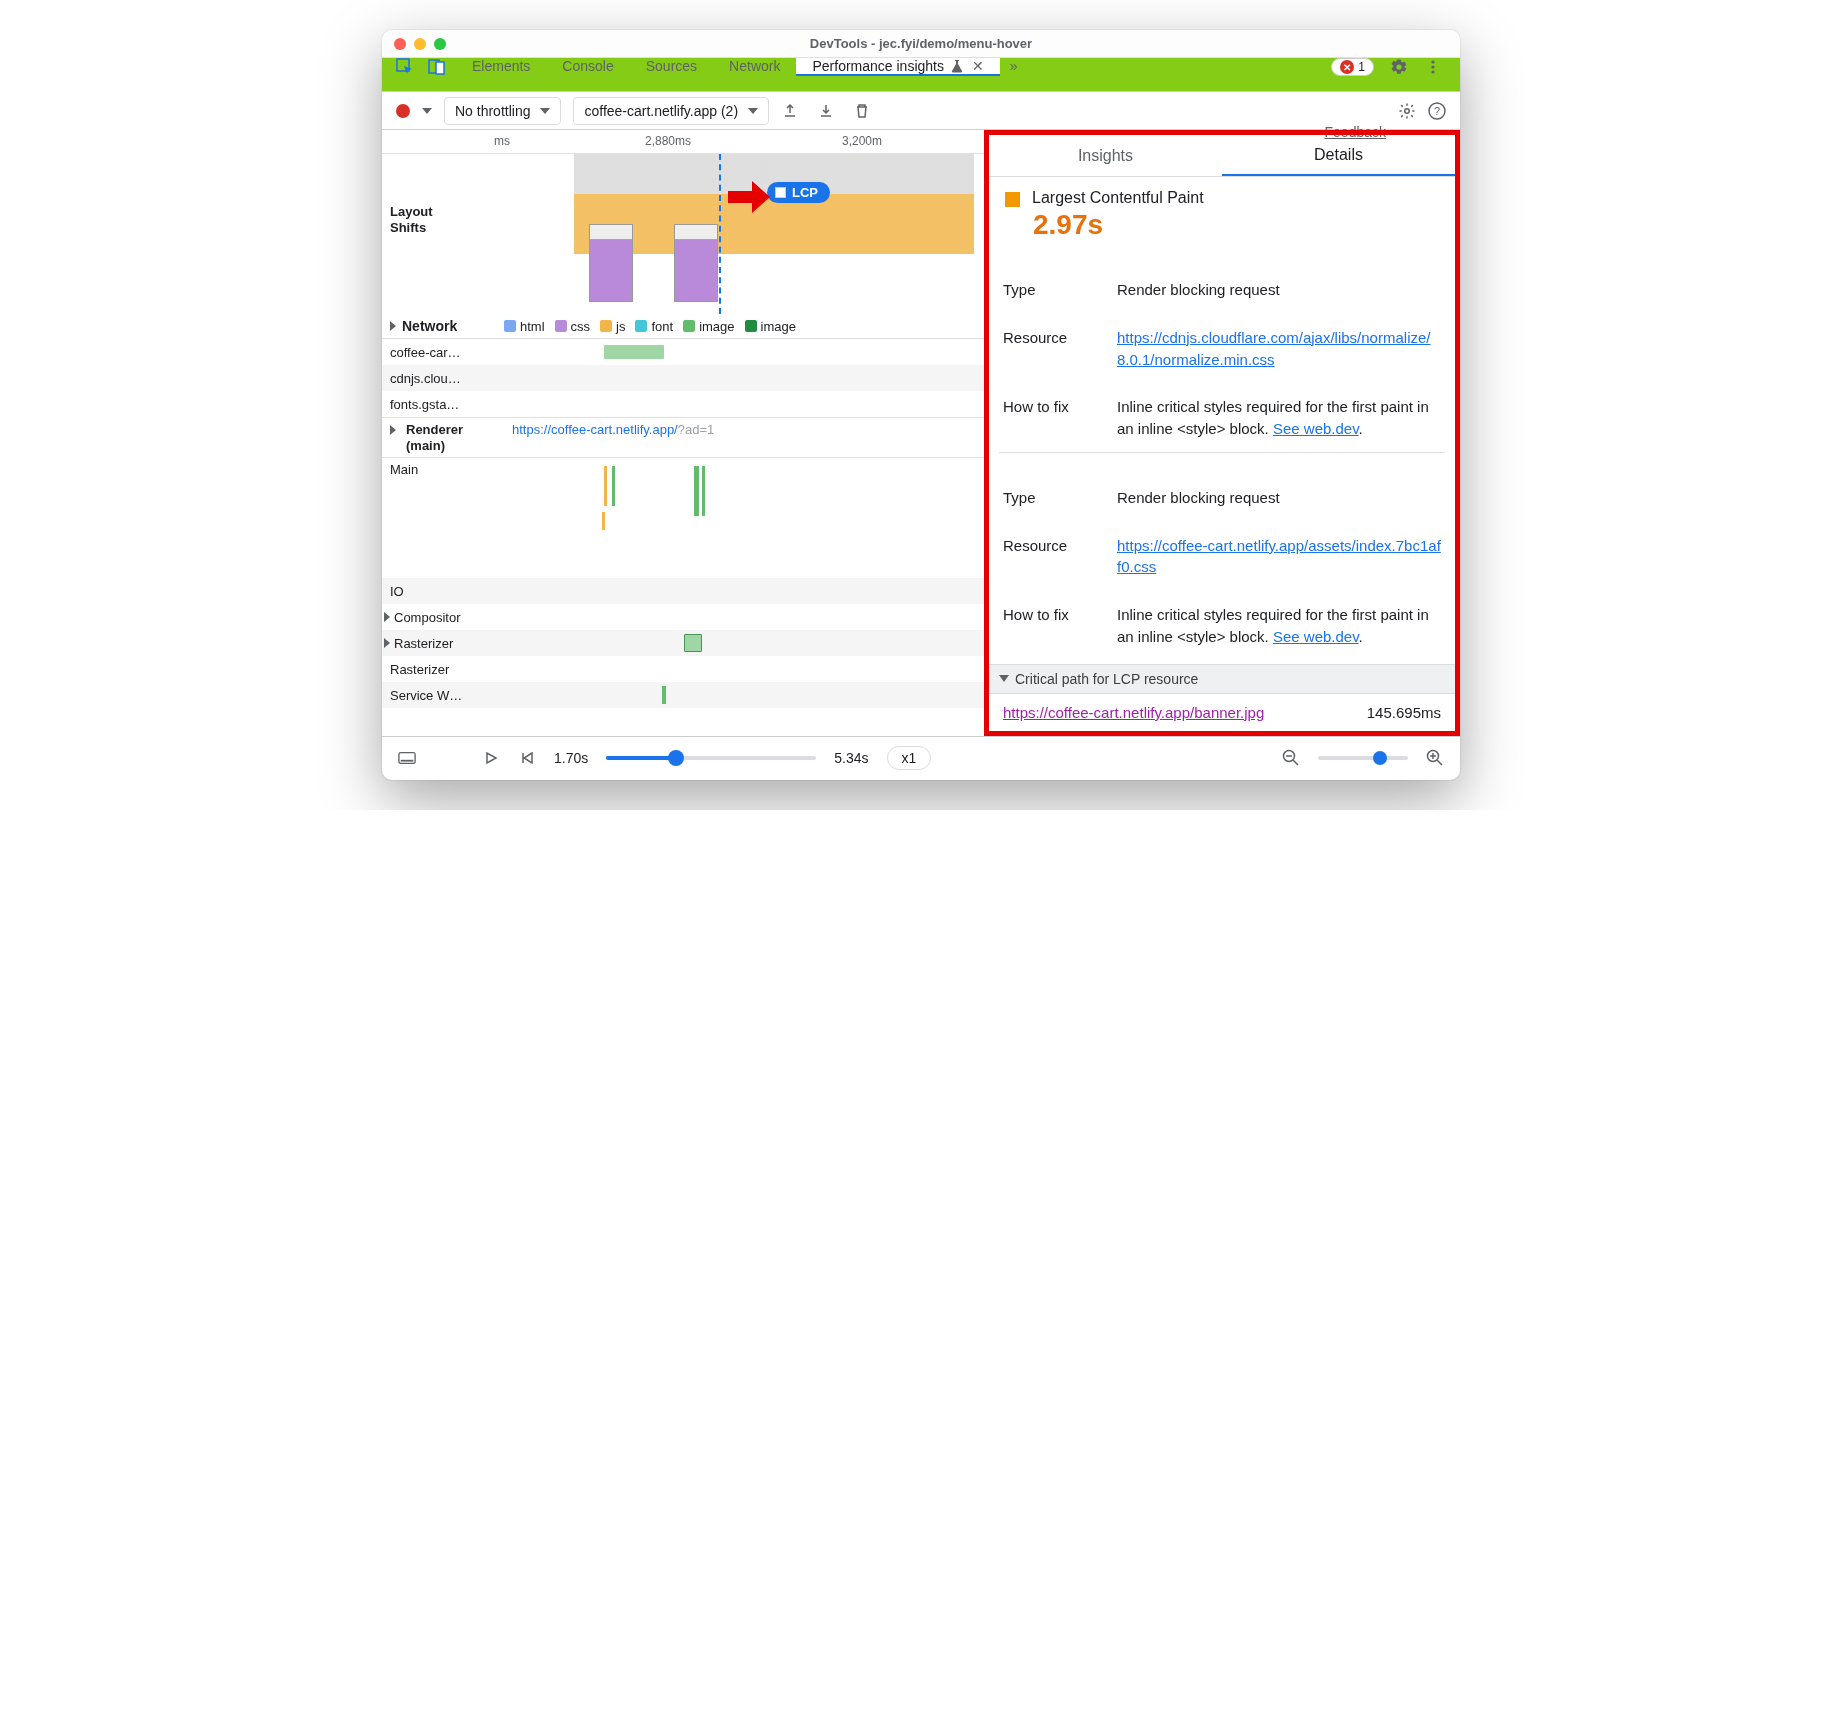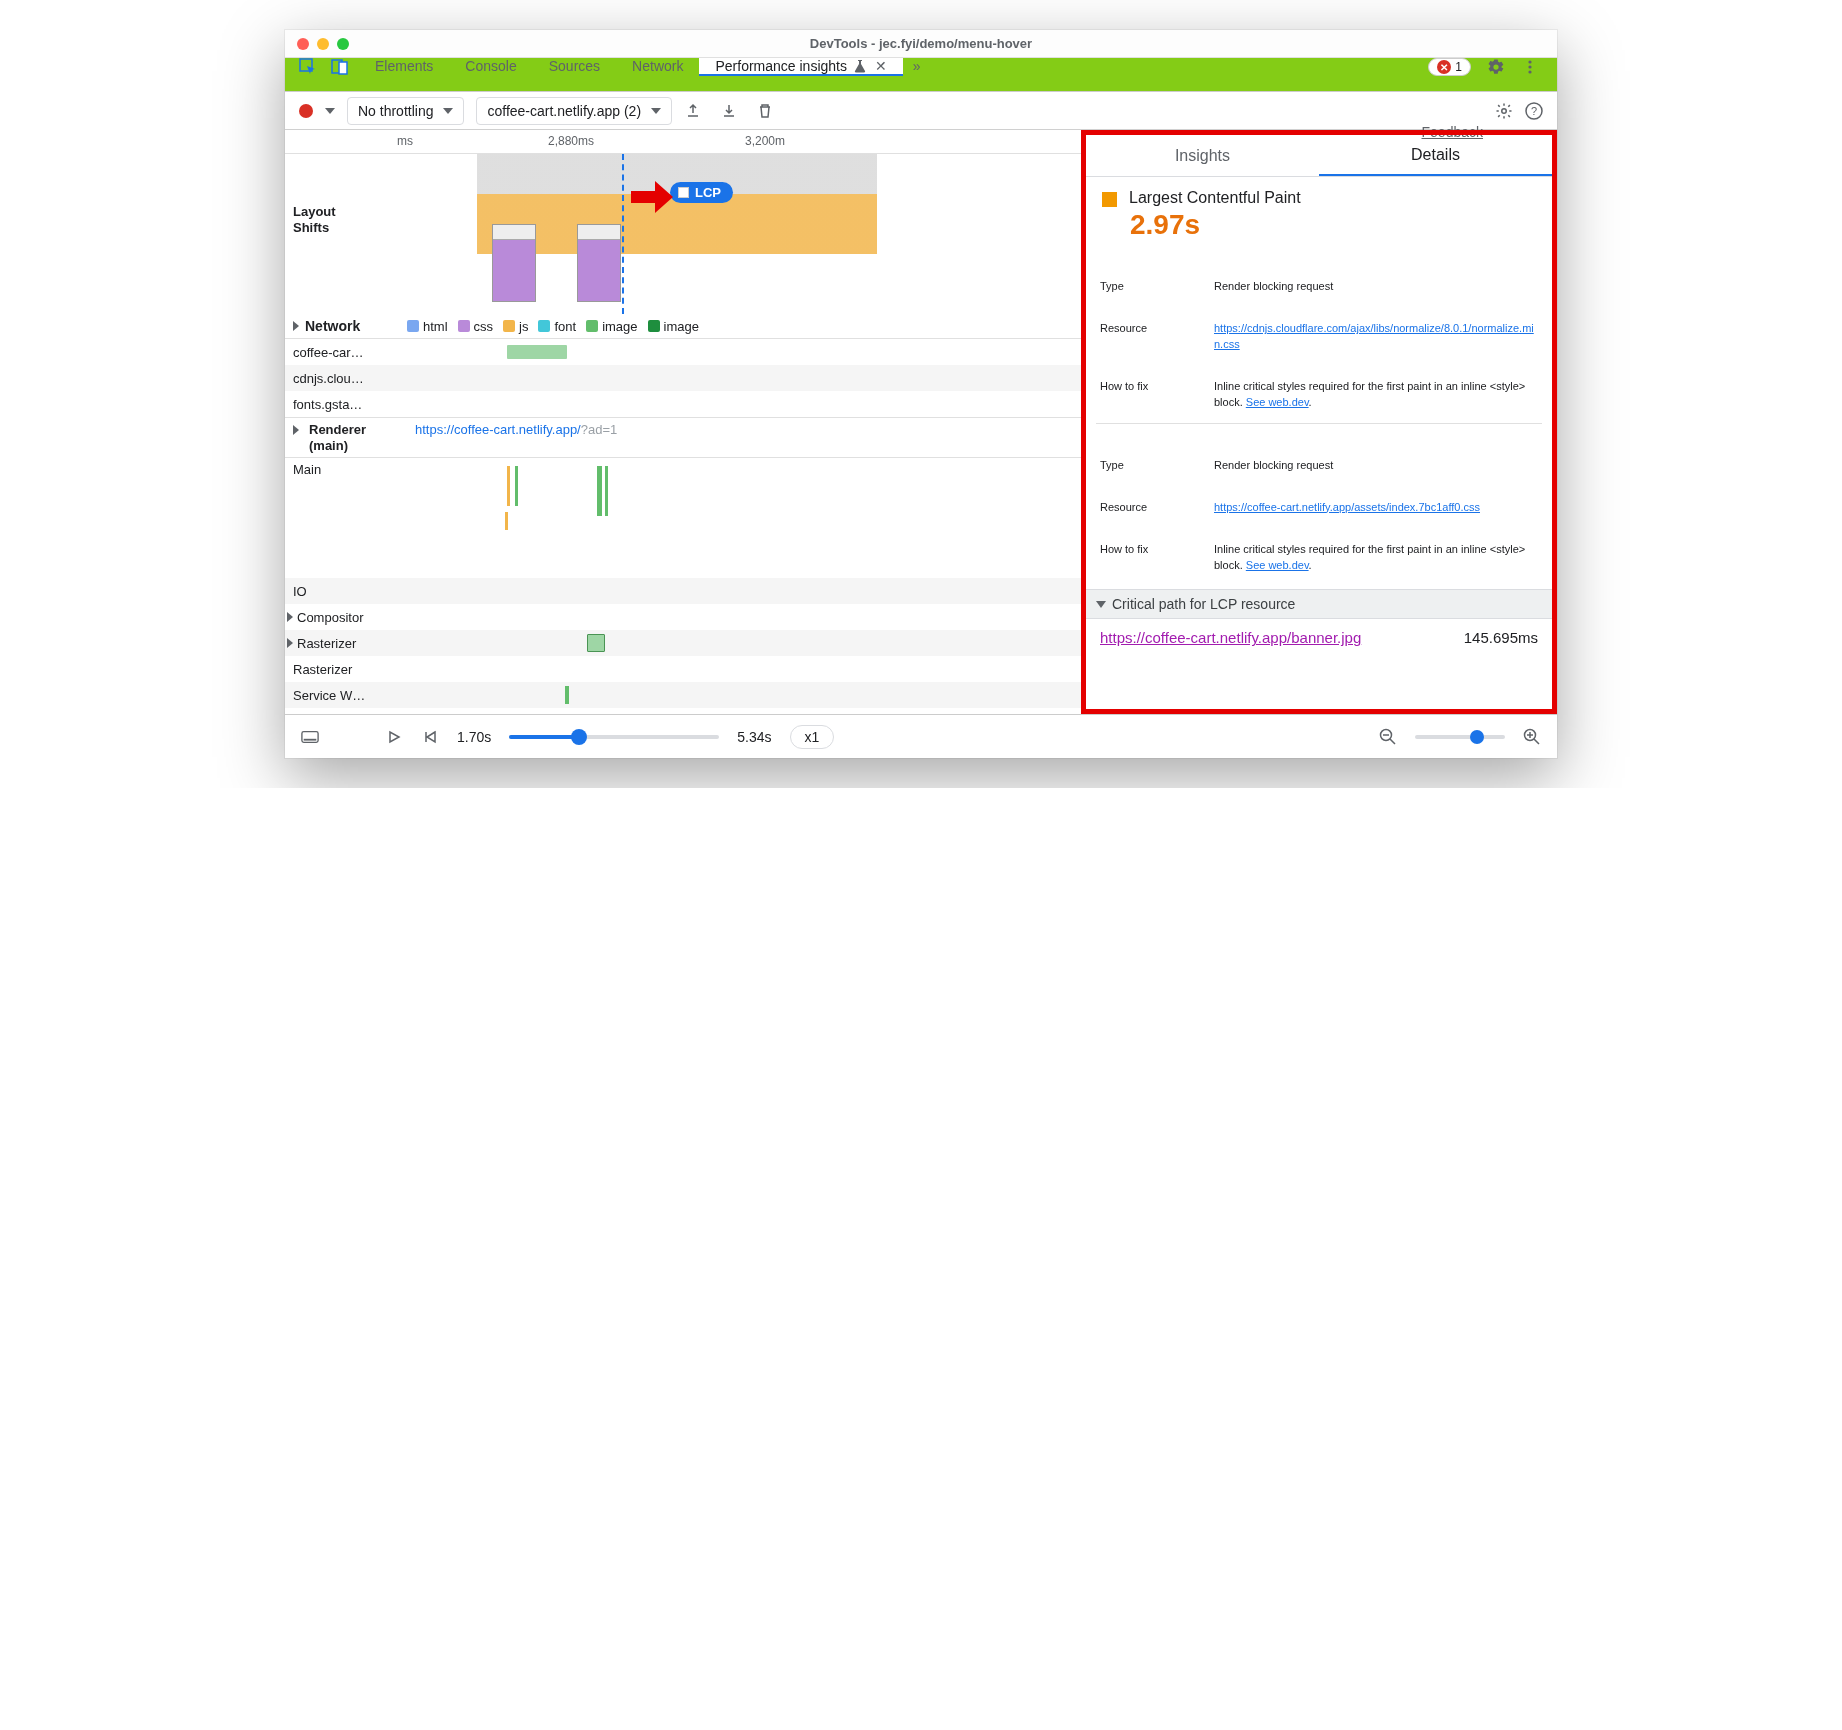--- a/index.html
+++ b/index.html
@@ -1,17 +1,17 @@
 <!DOCTYPE html>
 <html><head>
 <meta charset="utf-8">
 <style>
 * { box-sizing: border-box; margin: 0; padding: 0; }
 body { font-family: -apple-system, BlinkMacSystemFont, "Segoe UI", Helvetica, Arial, sans-serif; background: #fff; font-size: 13px; color: #202124; }
-.window { width: 1272px; margin: 30px auto; background: #fff; border-radius: 0; box-shadow: 0 20px 60px rgba(0,0,0,0.35), 0 0 0 1px rgba(0,0,0,0.05); overflow: hidden; }
+.window { width: 1078px; margin: 30px auto; background: #fff; border-radius: 10px; box-shadow: 0 20px 60px rgba(0,0,0,0.35), 0 0 0 1px rgba(0,0,0,0.05); overflow: hidden; }
 .titlebar { height: 28px; display: flex; align-items: center; padding: 0 12px; background: #fdfdfd; border-bottom: 1px solid #e0e0e0; position: relative; }
 .traffic { display: flex; gap: 8px; }
 .dot { width: 12px; height: 12px; border-radius: 50%; }
 .dot.red { background: #ff5f57; } .dot.yellow { background: #febc2e; } .dot.green { background: #28c840; }
 .wintitle { position: absolute; left: 0; right: 0; text-align: center; font-size: 13px; color: #5f6368; font-weight: 600; }
 
 .tabbar { height: 34px; display: flex; align-items: flex-start; border-bottom: 1px solid #ccc; background: #84cc16; padding: 0 10px; }
 .tabbar .leadicons { display:flex; align-items:center; gap:14px; padding:0 10px 0 4px; }
 .tabbar .tab { display:flex; align-items:center; padding:0 16px; font-size:14px; color:#5f6368; cursor:pointer; }
 .tabbar .tab.active { border-bottom: 2px solid #1a73e8; color:#202124; background:#fff; font-weight:400; }
@@ -78,21 +78,21 @@
 .rtabs .rt.active { color:#202124; border-bottom:2px solid #1a73e8; font-weight:500; }
 
 .lcphead { padding:12px 16px 6px; }
 .lcphead .row1 { display:flex; align-items:flex-end; gap:12px; font-size:16px; }
 .lcphead .osw { width:15px; height:15px; background:#f29900; }
 .lcpval { font-size:28px; font-weight:700; color:#e8710a; padding:2px 0 8px 28px; }
 
 .sechdr { background:#eef0f1; padding:6px 10px; font-size:14px; color:#3c4043; display:flex; align-items:center; gap:6px; border-top:1px solid #dadce0; border-bottom:1px solid #dadce0; }
 .sechdr .dtri { width:0;height:0;border-left:5px solid transparent;border-right:5px solid transparent;border-top:7px solid #5f6368; }
 
-.kv { display:flex; padding:24px 14px 2px; font-size:11px; line-height:1.45; gap:8px; }
+.kv { display:flex; padding:24px 14px 2px; font-size:15px; line-height:1.45; gap:8px; }
 .kv .k { width:106px; color:#202124; }
 .kv .v { flex:1; }
 .kv a { color:#1a73e8; text-decoration:underline; word-break:break-all; }
 .divline { border-top:1px solid #e0e0e0; margin:10px 10px; }
 
 .pathrow { display:flex; justify-content:space-between; padding:10px 14px; font-size:15px; }
 .pathrow a { color:#a21caf; text-decoration:underline; }
 
 .footer { height:44px; border-top:1px solid #ccc; display:flex; align-items:center; padding:0 16px; gap:18px; }
 .footer .spacer3 { flex:1; }

